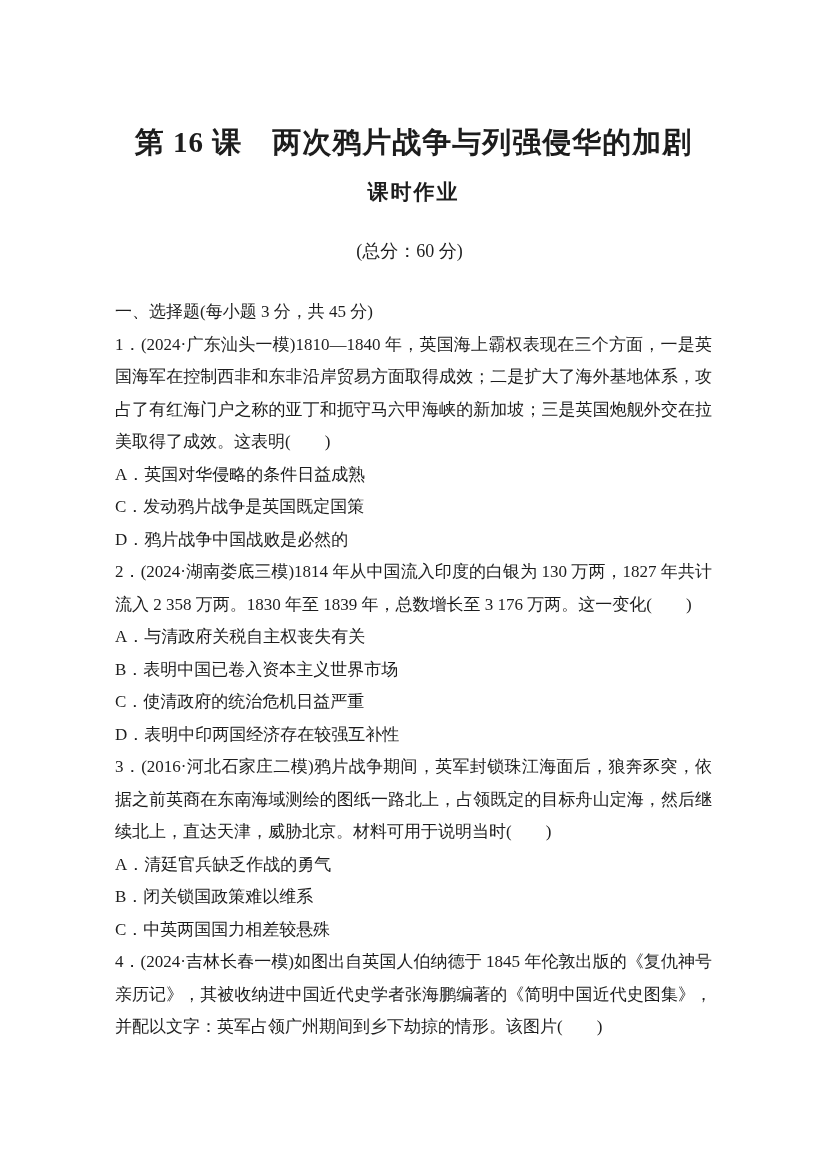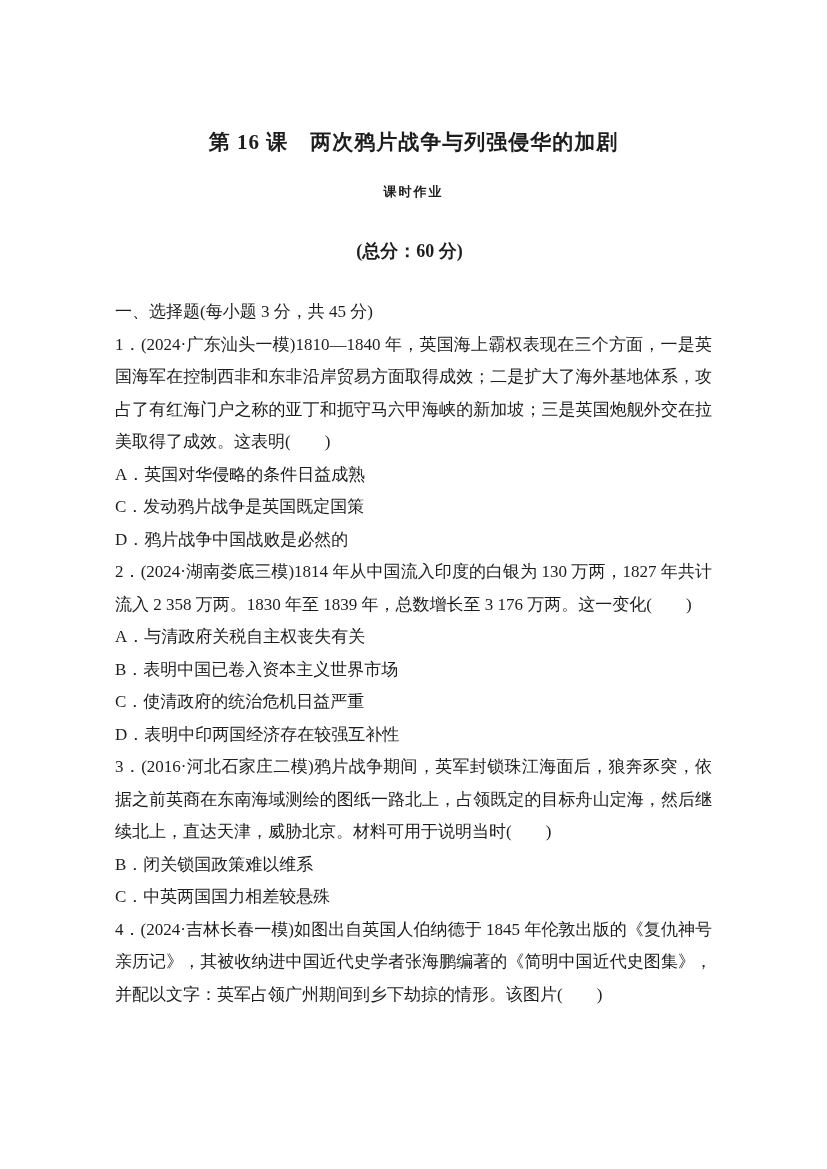--- a/index.html
+++ b/index.html
@@ -13,39 +13,39 @@
     height: 1169px;
     background: #ffffff;
     overflow: hidden;
     font-family: "Liberation Serif", "DejaVu Serif", serif;
     color: #1d1d1d;
     box-sizing: border-box;
   }
   .doc-title {
     margin: 126px 0 0 0;
     text-align: center;
-    font-size: 21px;
+    font-size: 29px;
     line-height: 32px;
     font-weight: bold;
     letter-spacing: 1px;
   }
   .doc-subtitle {
     margin: 24px 0 0 0;
     text-align: center;
-    font-size: 13px;
+    font-size: 21px;
     line-height: 20px;
     font-weight: bold;
     letter-spacing: 2px;
   }
   .doc-score {
     margin: 38px 8px 0 0;
     text-align: center;
     font-size: 18px;
     line-height: 23px;
-    font-weight: bold;
+    font-weight: normal;
   }
   .doc-body {
     margin: 33px 0 0 115px;
     width: 597px;
     font-size: 17px;
     line-height: 32.5px;
   }
   .doc-body p {
     margin: 0;
     padding: 0;
@@ -74,18 +74,19 @@
         <p class="stem">1．(2024·广东汕头一模)1810—1840 年，英国海上霸权表现在三个方面，一是英国海军在控制西非和东非沿岸贸易方面取得成效；二是扩大了海外基地体系，攻占了有红海门户之称的亚丁和扼守马六甲海峡的新加坡；三是英国炮舰外交在拉美取得了成效。这表明(　　)</p>
         <p class="option">A．英国对华侵略的条件日益成熟</p>
         <p class="option">C．发动鸦片战争是英国既定国策</p>
         <p class="option">D．鸦片战争中国战败是必然的</p>
         <p class="stem">2．(2024·湖南娄底三模)1814 年从中国流入印度的白银为 130 万两，1827 年共计流入 2 358 万两。1830 年至 1839 年，总数增长至 3 176 万两。这一变化(　　)</p>
         <p class="option">A．与清政府关税自主权丧失有关</p>
         <p class="option">B．表明中国已卷入资本主义世界市场</p>
         <p class="option">C．使清政府的统治危机日益严重</p>
         <p class="option">D．表明中印两国经济存在较强互补性</p>
         <p class="stem">3．(2016·河北石家庄二模)鸦片战争期间，英军封锁珠江海面后，狼奔豕突，依据之前英商在东南海域测绘的图纸一路北上，占领既定的目标舟山定海，然后继续北上，直达天津，威胁北京。材料可用于说明当时(　　)</p>
+        <p class="option">A．清廷官兵缺乏作战的勇气</p>
         <p class="option">B．闭关锁国政策难以维系</p>
         <p class="option">C．中英两国国力相差较悬殊</p>
         <p class="stem">4．(2024·吉林长春一模)如图出自英国人伯纳德于 1845 年伦敦出版的《复仇神号亲历记》，其被收纳进中国近代史学者张海鹏编著的《简明中国近代史图集》，并配以文字：英军占领广州期间到乡下劫掠的情形。该图片(　　)</p>
       </div>
   </div>
 </div>
 
 </body></html>

